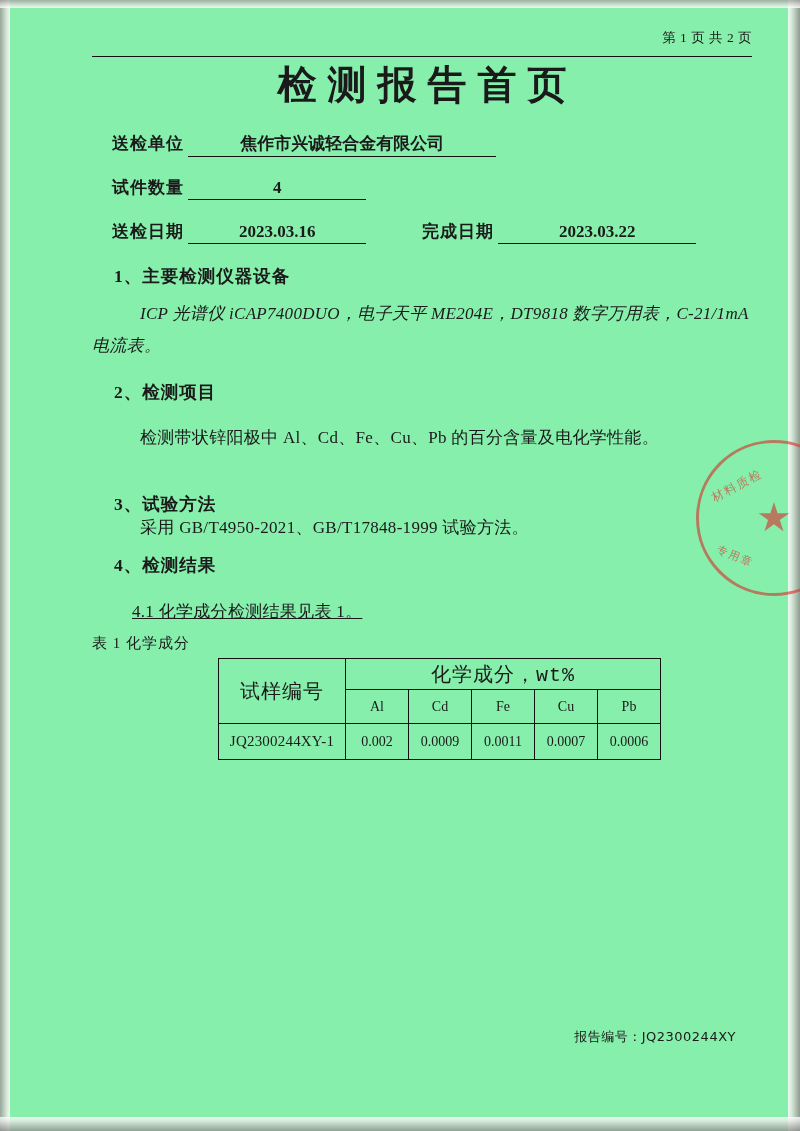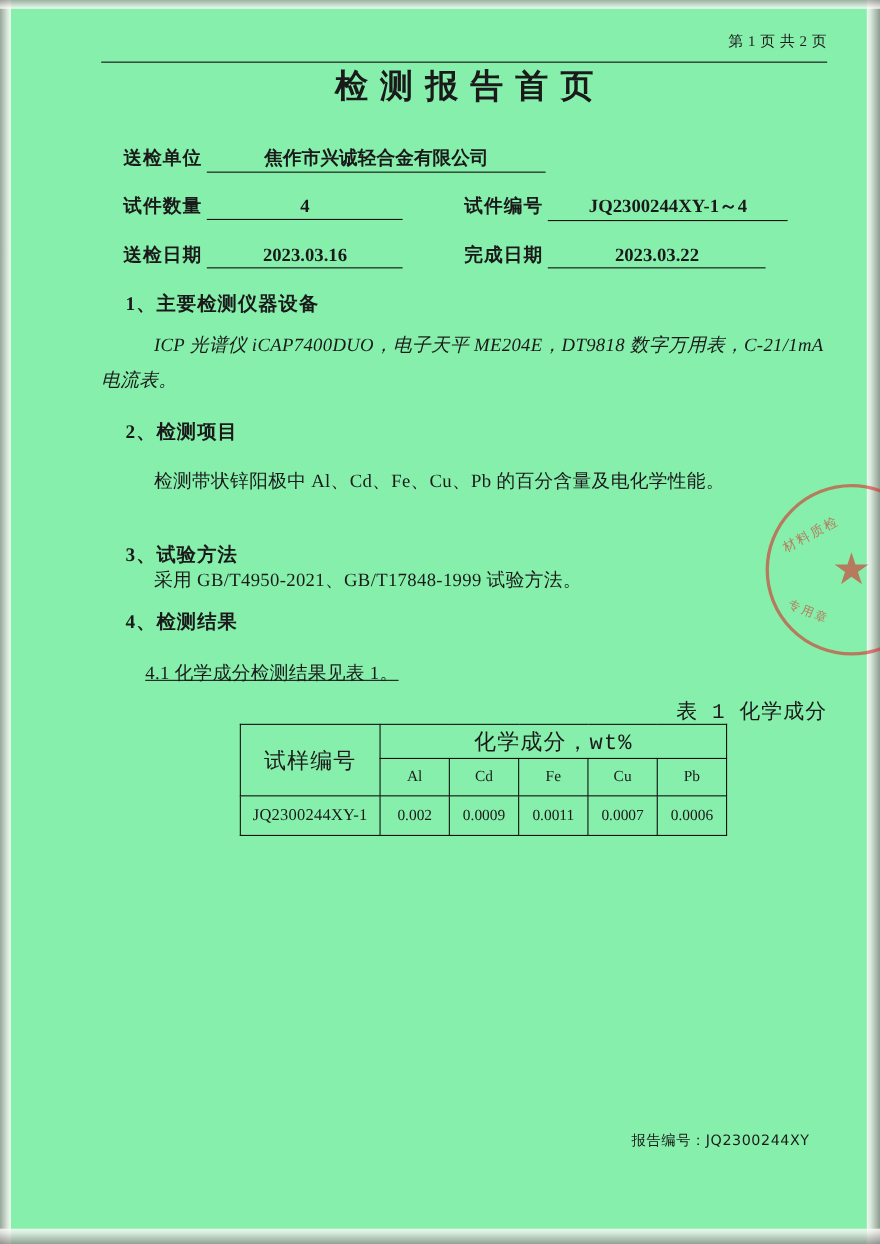--- a/index.html
+++ b/index.html
@@ -80,21 +80,21 @@
     height: 0;
     border-top: 1.6px solid #111;
   }
 
   .doc-title {
     position: absolute;
     left: 0;
     top: 58px;
     width: 660px;
     text-align: center;
-    font-size: 30px;
+    font-size: 39px;
     font-weight: 700;
     letter-spacing: 11px;
     text-indent: 11px;
     font-family: "DejaVu Serif", "Liberation Serif", serif;
   }
 
   
   .frow {
     position: absolute;
     font-size: 17px;
@@ -140,23 +140,23 @@
   .s3 { left: 22px; top: 492px; }
   .p3 { left: 48px; top: 512px; width: 620px; }
   .s4 { left: 22px; top: 553px; }
   .p4 { left: 40px; top: 596px; width: 620px; text-decoration: underline; }
 
   .tbl-cap {
     position: absolute;
     left: 0;
     top: 634px;
     width: 660px;
-    text-align: right;
-    font-size: 19px;
-    font-family: Liberation Mono, monospace;
+    text-align: left;
+    font-size: 15px;
+    font-family: Liberation Serif, serif;
     letter-spacing: 1px;
   }
 
   table.data {
     position: absolute;
     left: 126px;
     top: 658px;
     border-collapse: collapse;
     font-size: 14px;
     font-family: "Liberation Serif", serif;
@@ -252,24 +252,20 @@
     <div class="doc-title">检测报告首页</div>
 
     <div class="frow r1">
       <span class="flabel">送检单位</span>
       <span class="fval" style="width:300px">焦作市兴诚轻合金有限公司</span>
     </div>
 
     <div class="frow r2">
       <span class="flabel">试件数量</span>
       <span class="fval" style="width:170px">4</span>
-    </div>
-    <div class="frow r2b">
-      <span class="flabel">试件编号</span>
-      <span class="fval" style="width:210px">JQ2300244XY-1～4</span>
     </div>
 
     <div class="frow r3">
       <span class="flabel">送检日期</span>
       <span class="fval" style="width:170px">2023.03.16</span>
     </div>
     <div class="frow r3b">
       <span class="flabel">完成日期</span>
       <span class="fval" style="width:190px">2023.03.22</span>
     </div>

